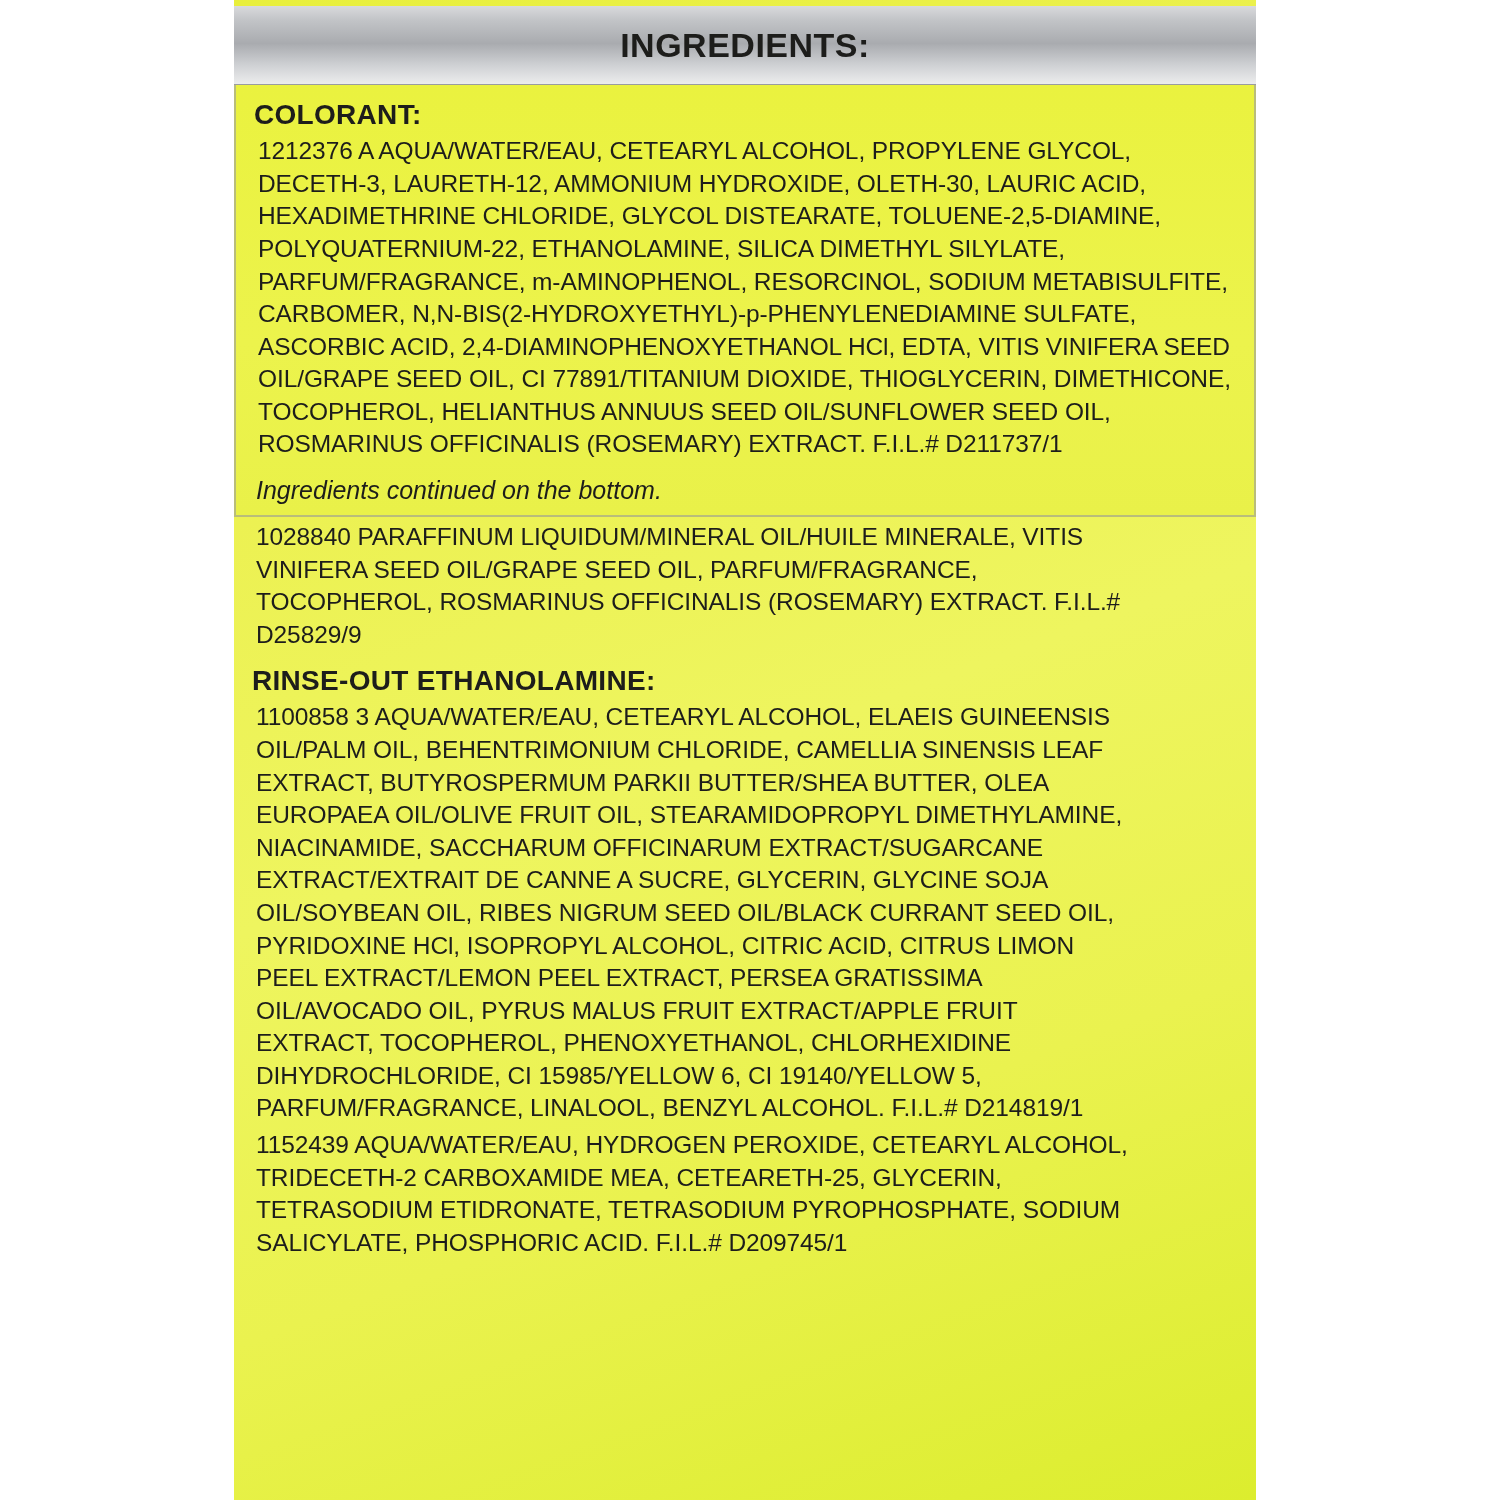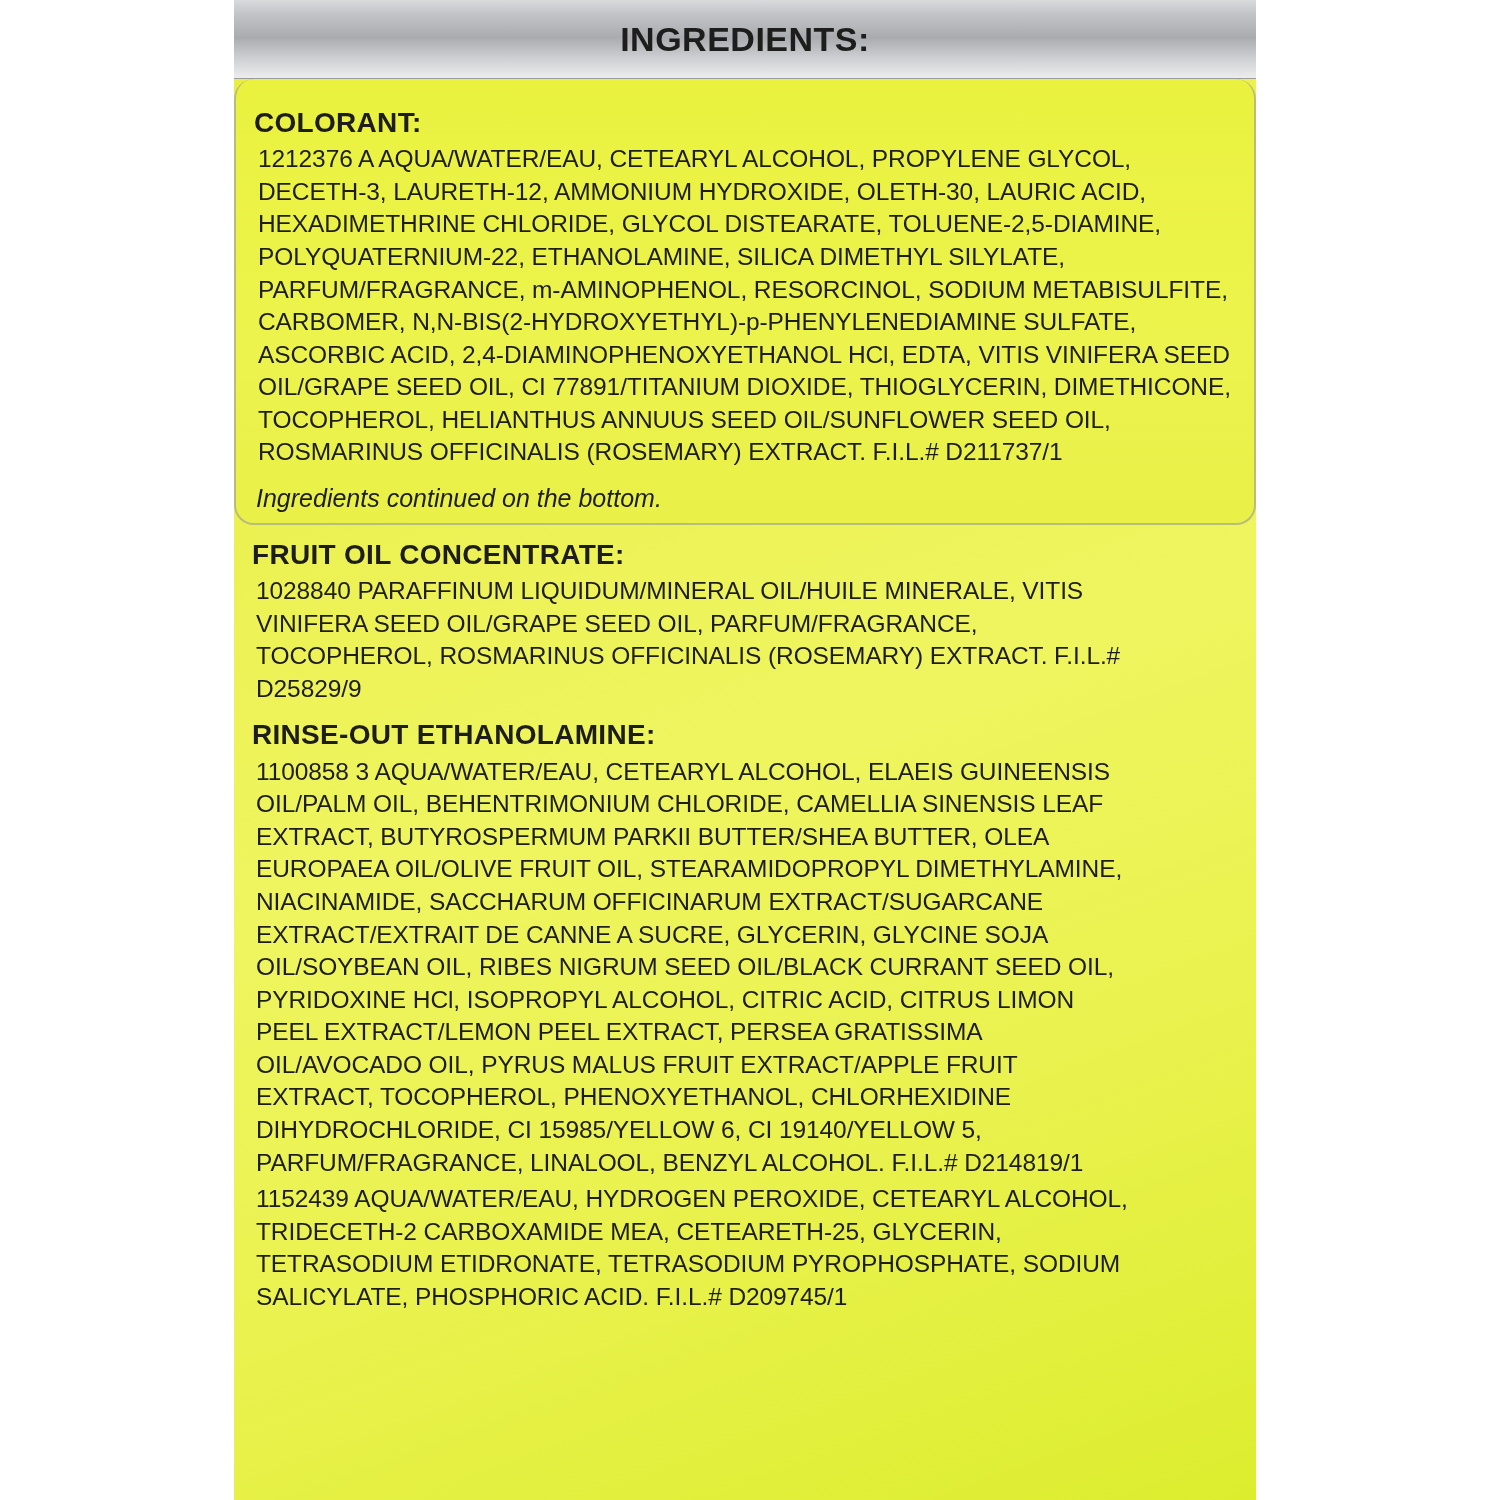--- a/index.html
+++ b/index.html
@@ -26,39 +26,39 @@
 
   
   .header-bar {
     position: relative;
     height: 78px;
     background: linear-gradient(to bottom, #d9dadc 0%, #c2c4c7 18%, #a9abaf 48%, #cfd1d4 76%, #eceded 100%);
     border-bottom: 1px solid #9a9c9f;
     display: flex;
     align-items: center;
     justify-content: center;
+    margin-top: 6px;
   }
   .header-title {
     font-size: 34px;
     font-weight: bold;
     letter-spacing: 0.5px;
     color: #1d1d1b;
   }
 
   
   .colorant-panel {
     position: relative;
     margin: 0;
     border-left: 2px solid #b9bd7a;
     border-right: 2px solid #b9bd7a;
     border-bottom: 2px solid #b9bd7a;
     background: linear-gradient(to bottom, #eaf23f 0%, #ecf34c 60%, #e9f149 100%);
-    padding: 28px 18px 8px 18px;
+    padding: 14px 18px 8px 18px;
     box-sizing: border-box;
-    border-radius: 20px;
   }
 
   .section {
     padding: 0 18px;
     box-sizing: border-box;
   }
 
   .sec-heading {
     font-size: 28px;
     font-weight: bold;
@@ -105,21 +105,20 @@
     <span class="header-title">INGREDIENTS:</span>
   </div>
 
   <div class="colorant-panel">
     <div class="sec-heading">COLORANT:</div>
     <div class="sec-body wide">1212376 A AQUA/WATER/EAU, CETEARYL ALCOHOL, PROPYLENE GLYCOL, DECETH-3, LAURETH-12, AMMONIUM HYDROXIDE, OLETH-30, LAURIC ACID, HEXADIMETHRINE CHLORIDE, GLYCOL DISTEARATE, TOLUENE-2,5-DIAMINE, POLYQUATERNIUM-22, ETHANOLAMINE, SILICA DIMETHYL SILYLATE, PARFUM/FRAGRANCE, m-AMINOPHENOL, RESORCINOL, SODIUM METABISULFITE, CARBOMER, N,N-BIS(2-HYDROXYETHYL)-p-PHENYLENEDIAMINE SULFATE, ASCORBIC ACID, 2,4-DIAMINOPHENOXYETHANOL HCl, EDTA, VITIS VINIFERA SEED OIL/GRAPE SEED OIL, CI 77891/TITANIUM DIOXIDE, THIOGLYCERIN, DIMETHICONE, TOCOPHEROL, HELIANTHUS ANNUUS SEED OIL/SUNFLOWER SEED OIL, ROSMARINUS OFFICINALIS (ROSEMARY) EXTRACT.  F.I.L.# D211737/1</div>
     <div class="note">Ingredients continued on the bottom.</div>
   </div>
 
   <div class="section">
-    <div class="sec-heading">FRUIT OIL CONCENTRATE:</div>
     <div class="sec-body narrow">1028840 PARAFFINUM LIQUIDUM/MINERAL OIL/HUILE MINERALE, VITIS VINIFERA SEED OIL/GRAPE SEED OIL, PARFUM/FRAGRANCE, TOCOPHEROL, ROSMARINUS OFFICINALIS (ROSEMARY) EXTRACT.  F.I.L.# D25829/9</div>
   </div>
 
   <div class="section">
     <div class="sec-heading">RINSE-OUT ETHANOLAMINE:</div>
     <div class="sec-body narrow">1100858 3 AQUA/WATER/EAU, CETEARYL ALCOHOL, ELAEIS GUINEENSIS OIL/PALM OIL, BEHENTRIMONIUM CHLORIDE, CAMELLIA SINENSIS LEAF EXTRACT, BUTYROSPERMUM PARKII BUTTER/SHEA BUTTER, OLEA EUROPAEA OIL/OLIVE FRUIT OIL, STEARAMIDOPROPYL DIMETHYLAMINE, NIACINAMIDE, SACCHARUM OFFICINARUM EXTRACT/SUGARCANE EXTRACT/EXTRAIT DE CANNE A SUCRE, GLYCERIN, GLYCINE SOJA OIL/SOYBEAN OIL, RIBES NIGRUM SEED OIL/BLACK CURRANT SEED OIL, PYRIDOXINE HCl, ISOPROPYL ALCOHOL, CITRIC ACID, CITRUS LIMON PEEL EXTRACT/LEMON PEEL EXTRACT, PERSEA GRATISSIMA OIL/AVOCADO OIL, PYRUS MALUS FRUIT EXTRACT/APPLE FRUIT EXTRACT, TOCOPHEROL, PHENOXYETHANOL, CHLORHEXIDINE DIHYDROCHLORIDE, CI 15985/YELLOW 6, CI 19140/YELLOW 5, PARFUM/FRAGRANCE, LINALOOL, BENZYL ALCOHOL.  F.I.L.# D214819/1</div>
   </div>
 
   <div class="section">
     <div class="sec-body narrow">1152439 AQUA/WATER/EAU, HYDROGEN PEROXIDE, CETEARYL ALCOHOL, TRIDECETH-2 CARBOXAMIDE MEA, CETEARETH-25, GLYCERIN, TETRASODIUM ETIDRONATE, TETRASODIUM PYROPHOSPHATE, SODIUM SALICYLATE, PHOSPHORIC ACID.  F.I.L.# D209745/1</div>

